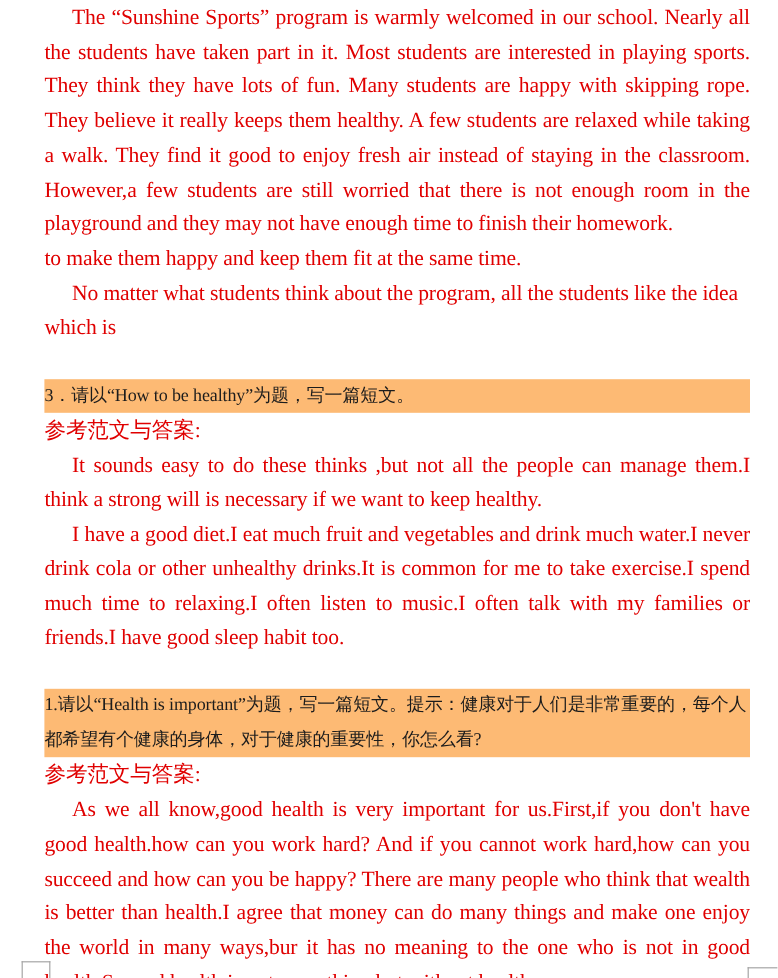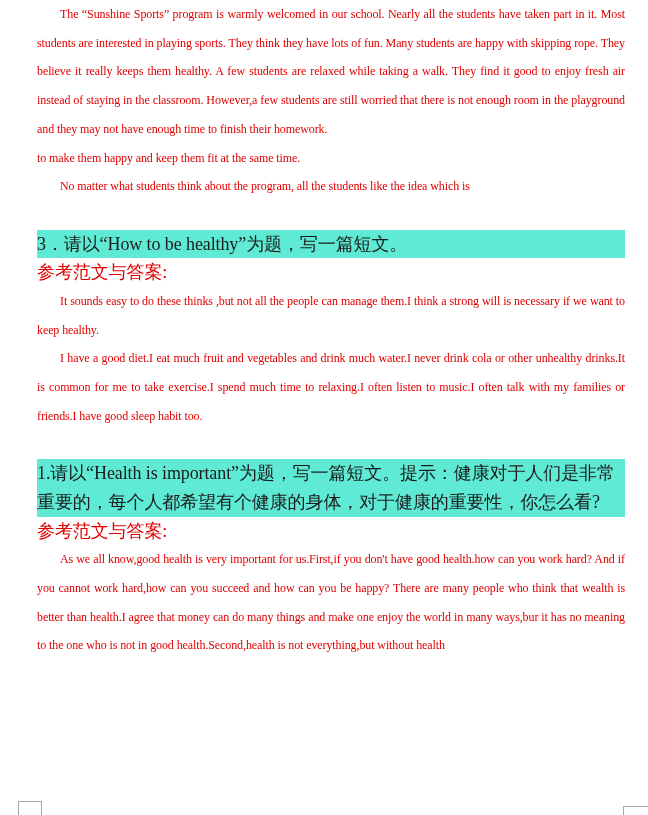--- a/index.html
+++ b/index.html
@@ -11,32 +11,32 @@
     font-family: "Liberation Serif", "DejaVu Serif", serif;
   }
   .page {
     position: relative;
     width: 648px;
     height: 815px;
     background: #ffffff;
     padding: 0 23px 0 37px;
   }
   .line {
-    font-size: 12px;
+    font-size: 18px;
     line-height: 28.7px;
     color: #e00000;
     letter-spacing: -0.1px;
   }
   .para   { text-align: justify; text-justify: inter-word; }
   .indent { text-indent: 23px; }
   .center { text-align: center; }
   .highlight {
-    background: #5eead4;
+    background: #fdba74;
     color: #1c1c1c;
-    font-size: 18px;
+    font-size: 15px;
     line-height: 28.7px;
   }
   .spacer { height: 28.7px; }
   .answer-label { font-size: 18px; }
   .crop-mark-left {
     position: absolute;
     left: 18px;
     top: 801px;
     width: 24px;
     height: 14px;

